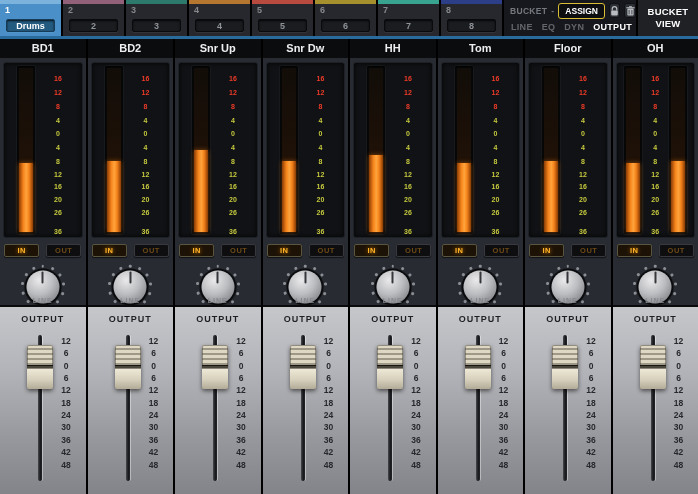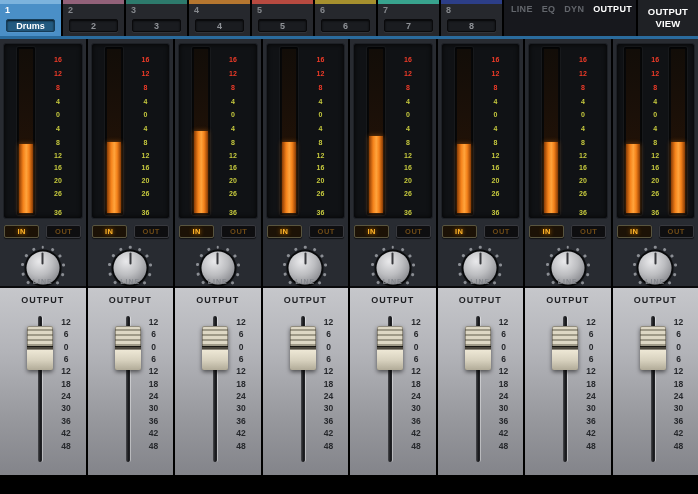--- a/index.html
+++ b/index.html
@@ -205,32 +205,62 @@
         <div class="tab">
           <div class="tab-stripe" style="background: rgb(44, 62, 136);"></div>
           <span class="tab-number">8</span>
           <div class="tab-field">
             <span>8</span>
           </div>
         </div>
       </div>
 
     <div class="bucket-panel">
+      <div class="bucket-row1">
+        <span class="bucket-label">BUCKET</span>
+        <span class="bucket-value">-</span>
+        <button class="assign-btn">ASSIGN</button>
+        <button class="icon-btn">
+          <svg class="glyph" width="9" height="10" viewBox="0 0 9 10">
+            <path d="M2.2 4.4 V3 a2.3 2.3 0 0 1 4.6 0 V4.4" fill="none" stroke="#b9bcc1" stroke-width="1.2"></path>
+            <rect x="1.2" y="4.4" width="6.6" height="5" rx="0.8" fill="#b9bcc1"></rect>
+          </svg>
+        </button>
+        <button class="icon-btn">
+          <svg class="glyph" width="9" height="10" viewBox="0 0 9 10">
+            <rect x="1.4" y="2.6" width="6.2" height="7" rx="0.8" fill="#b9bcc1"></rect>
+            <rect x="0.4" y="1.2" width="8.2" height="1.1" fill="#b9bcc1"></rect>
+            <rect x="3.1" y="0.2" width="2.8" height="1.2" fill="#b9bcc1"></rect>
+            <line x1="3.1" y1="4" x2="3.1" y2="8.4" stroke="#2c2f34" stroke-width="0.8"></line>
+            <line x1="5.9" y1="4" x2="5.9" y2="8.4" stroke="#2c2f34" stroke-width="0.8"></line>
+          </svg>
+        </button>
+      </div>
       <div class="bucket-row2" id="view-tabs">
           <span class="view-tab">LINE</span>
           <span class="view-tab">EQ</span>
           <span class="view-tab">DYN</span>
           <span class="view-tab active">OUTPUT</span>
         </div>
     </div>
 
-    <div class="channel-view">OUTPUT VIEW</div>
+    <div class="channel-view">BUCKET VIEW</div>
   </div>
 
   <div class="blue-divider"></div>
+  <div class="names-row" id="names-row">
+      <div class="channel-name">BD1</div>
+      <div class="channel-name">BD2</div>
+      <div class="channel-name">Snr Up</div>
+      <div class="channel-name">Snr Dw</div>
+      <div class="channel-name">HH</div>
+      <div class="channel-name">Tom</div>
+      <div class="channel-name">Floor</div>
+      <div class="channel-name">OH</div>
+    </div>
   <div class="strips" id="strips">
   <div class="strip mono">
     <div class="meter-panel">
           <div class="meter-slot slot-0">
             <div class="meter-track">
               <div class="meter-fill" style="height: 42%;"></div>
             </div>
           </div>
       <div class="meter-scale">
             <div class="mlabel red" style="top: 6px;">16</div>

